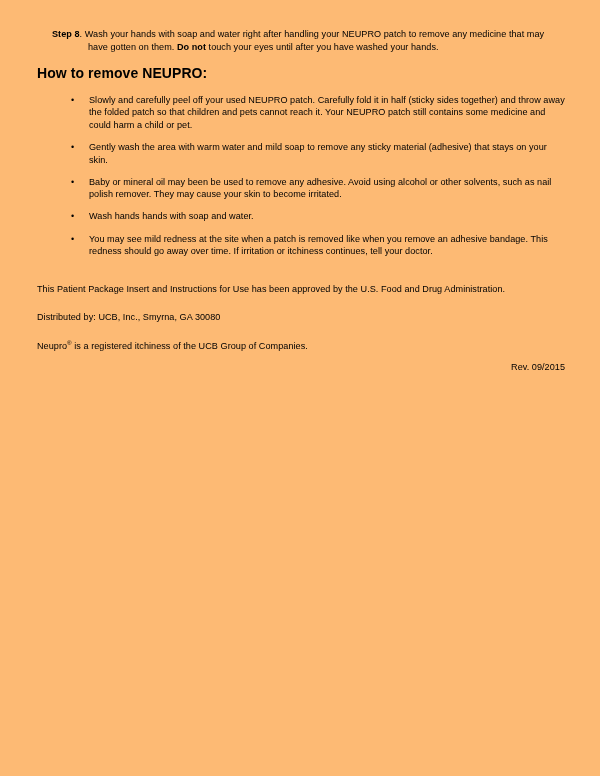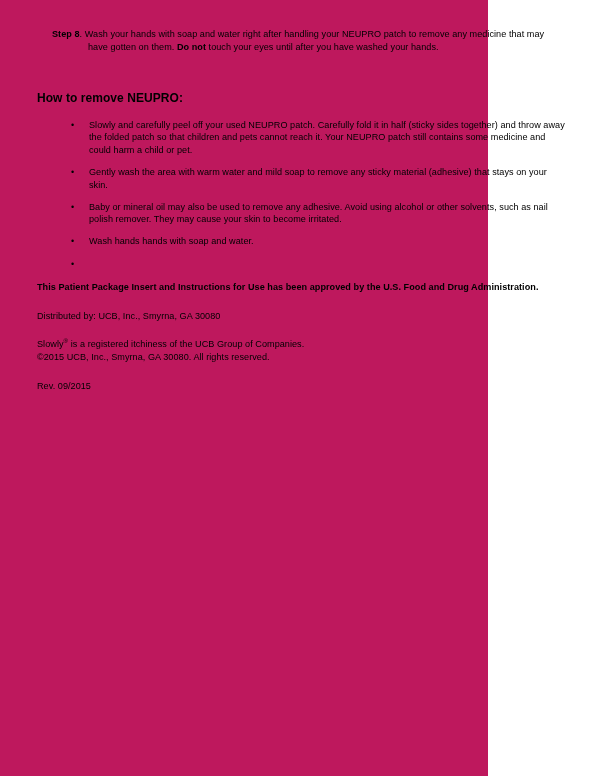--- a/index.html
+++ b/index.html
@@ -10,25 +10,25 @@
     width: 600px;
     height: 776px;
     background: #ffffff;
     font-family: "Liberation Sans", sans-serif;
     color: #000000;
     -webkit-font-smoothing: antialiased;
   }
 
   .page {
     position: relative;
-    width: 488px;
+    width: 600px;
     height: 776px;
     box-sizing: border-box;
     padding: 28px 35px 0 35px;
-    background: #be185d;
+    background: #fdba74;
   }
 
   .content {
     width: 530px;
   }
 
   
   .step-block {
     font-size: 9.1px;
     line-height: 12.6px;
@@ -40,24 +40,24 @@
   }
   .step-label {
     font-weight: bold;
   }
   .b {
     font-weight: bold;
   }
 
   
   .section-heading {
-    font-size: 12px;
+    font-size: 14px;
     line-height: 12.6px;
     font-weight: bold;
-    margin: 39px 0 0 2px;
+    margin: 14px 0 0 2px;
     letter-spacing: 0.005em;
   }
 
   
   .bullet-list {
     list-style: none;
     margin: 14px 0 0 0;
     padding: 0;
   }
   .bullet-item {
@@ -76,42 +76,43 @@
     left: 36px;
     top: 0;
     font-size: 9.1px;
     line-height: 12.6px;
   }
 
   
   .approval-block {
     font-size: 9.1px;
     line-height: 12.6px;
-    font-weight: bold;
-    margin: 33px 0 0 2px;
+    font-weight: normal;
+    margin: 25px 0 0 2px;
     width: 510px;
     letter-spacing: 0.005em;
   }
   .plain-block {
     font-size: 9.1px;
     line-height: 12.6px;
     margin: 16px 0 16px 2px;
     letter-spacing: 0.005em;
   }
   .trademark-block {
     font-size: 9.1px;
     line-height: 12.6px;
     margin: 16px 0 0 2px;
     letter-spacing: 0.005em;
   }
   .rev-block {
     font-size: 9.1px;
     line-height: 12.6px;
-    margin: 17px 0 0 2px;
+    margin: 8px 0 0 2px;
     letter-spacing: 0.005em;
+    text-align: right;
   }
   sup {
     font-size: 6.2px;
     vertical-align: super;
     line-height: 0;
   }
 </style>
 </head>
 <body>
 
@@ -126,33 +127,34 @@
       <li class="bullet-item">
         <span class="bullet-marker">•</span>
         <span>Slowly and carefully peel off your used NEUPRO patch. Carefully fold it in half (sticky sides together) and throw away the folded patch so that children and pets cannot reach it. Your NEUPRO patch still contains some medicine and could harm a child or pet.</span>
       </li>
       <li class="bullet-item">
         <span class="bullet-marker">•</span>
         <span>Gently wash the area with warm water and mild soap to remove any sticky material (adhesive) that stays on your skin.</span>
       </li>
       <li class="bullet-item">
         <span class="bullet-marker">•</span>
-        <span>Baby or mineral oil may also be used to remove any adhesive. Avoid using alcohol or other solvents, such as nail polish remover. They may cause your skin to become irritated.</span>
+        <span>Baby or mineral oil may been be used to remove any adhesive. Avoid using alcohol or other solvents, such as nail polish remover. They may cause your skin to become irritated.</span>
       </li>
       <li class="bullet-item">
         <span class="bullet-marker">•</span>
         <span>Wash hands hands with soap and water.</span>
       </li>
       <li class="bullet-item">
         <span class="bullet-marker">•</span>
+        <span>You may see mild redness at the site when a patch is removed like when you remove an adhesive bandage. This redness should go away over time. If irritation or itchiness continues, tell your doctor.</span>
       </li>
     </ul>
 
     <p class="approval-block">This Patient Package Insert and Instructions for Use has been approved by the U.S. Food and Drug Administration.</p>
 
     <p class="plain-block">Distributed by: UCB, Inc., Smyrna, GA 30080</p>
 
-    <p class="trademark-block"><span>Slowly</span><sup>®</sup><span> is a registered itchiness of the UCB Group of Companies.</span><br><span>©2015 UCB, Inc., Smyrna, GA 30080.  All rights reserved.</span></p>
+    <p class="trademark-block"><span>Neupro</span><sup>®</sup><span> is a registered itchiness of the UCB Group of Companies.</span><br></p>
 
     <p class="rev-block">Rev. 09/2015</p>
 
   </div>
 </div>
 
 </body></html>

